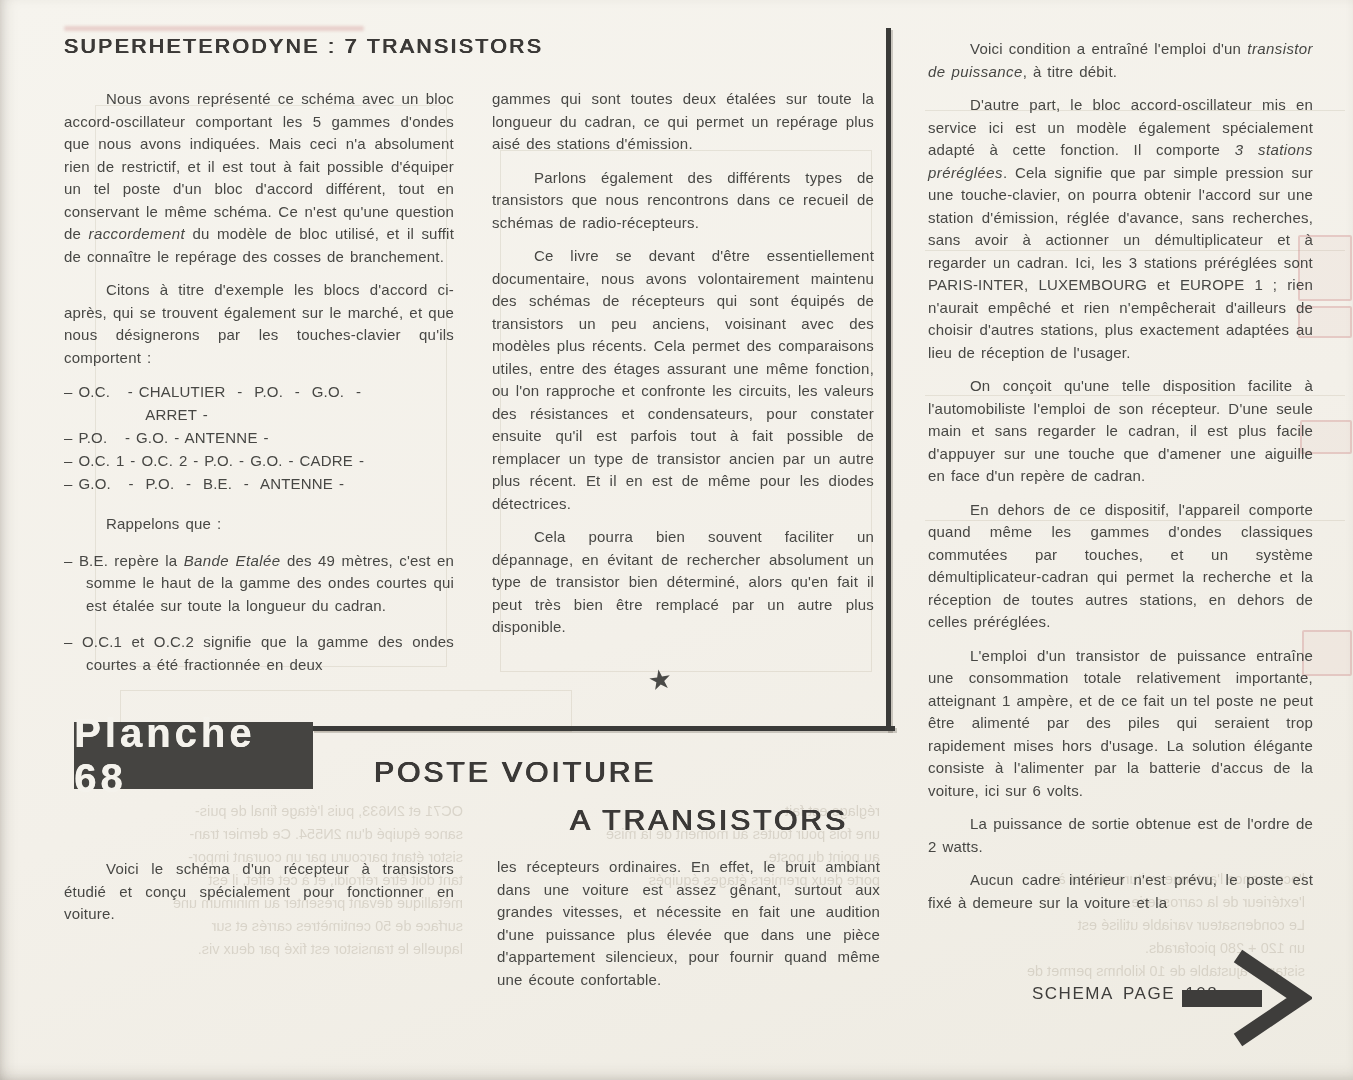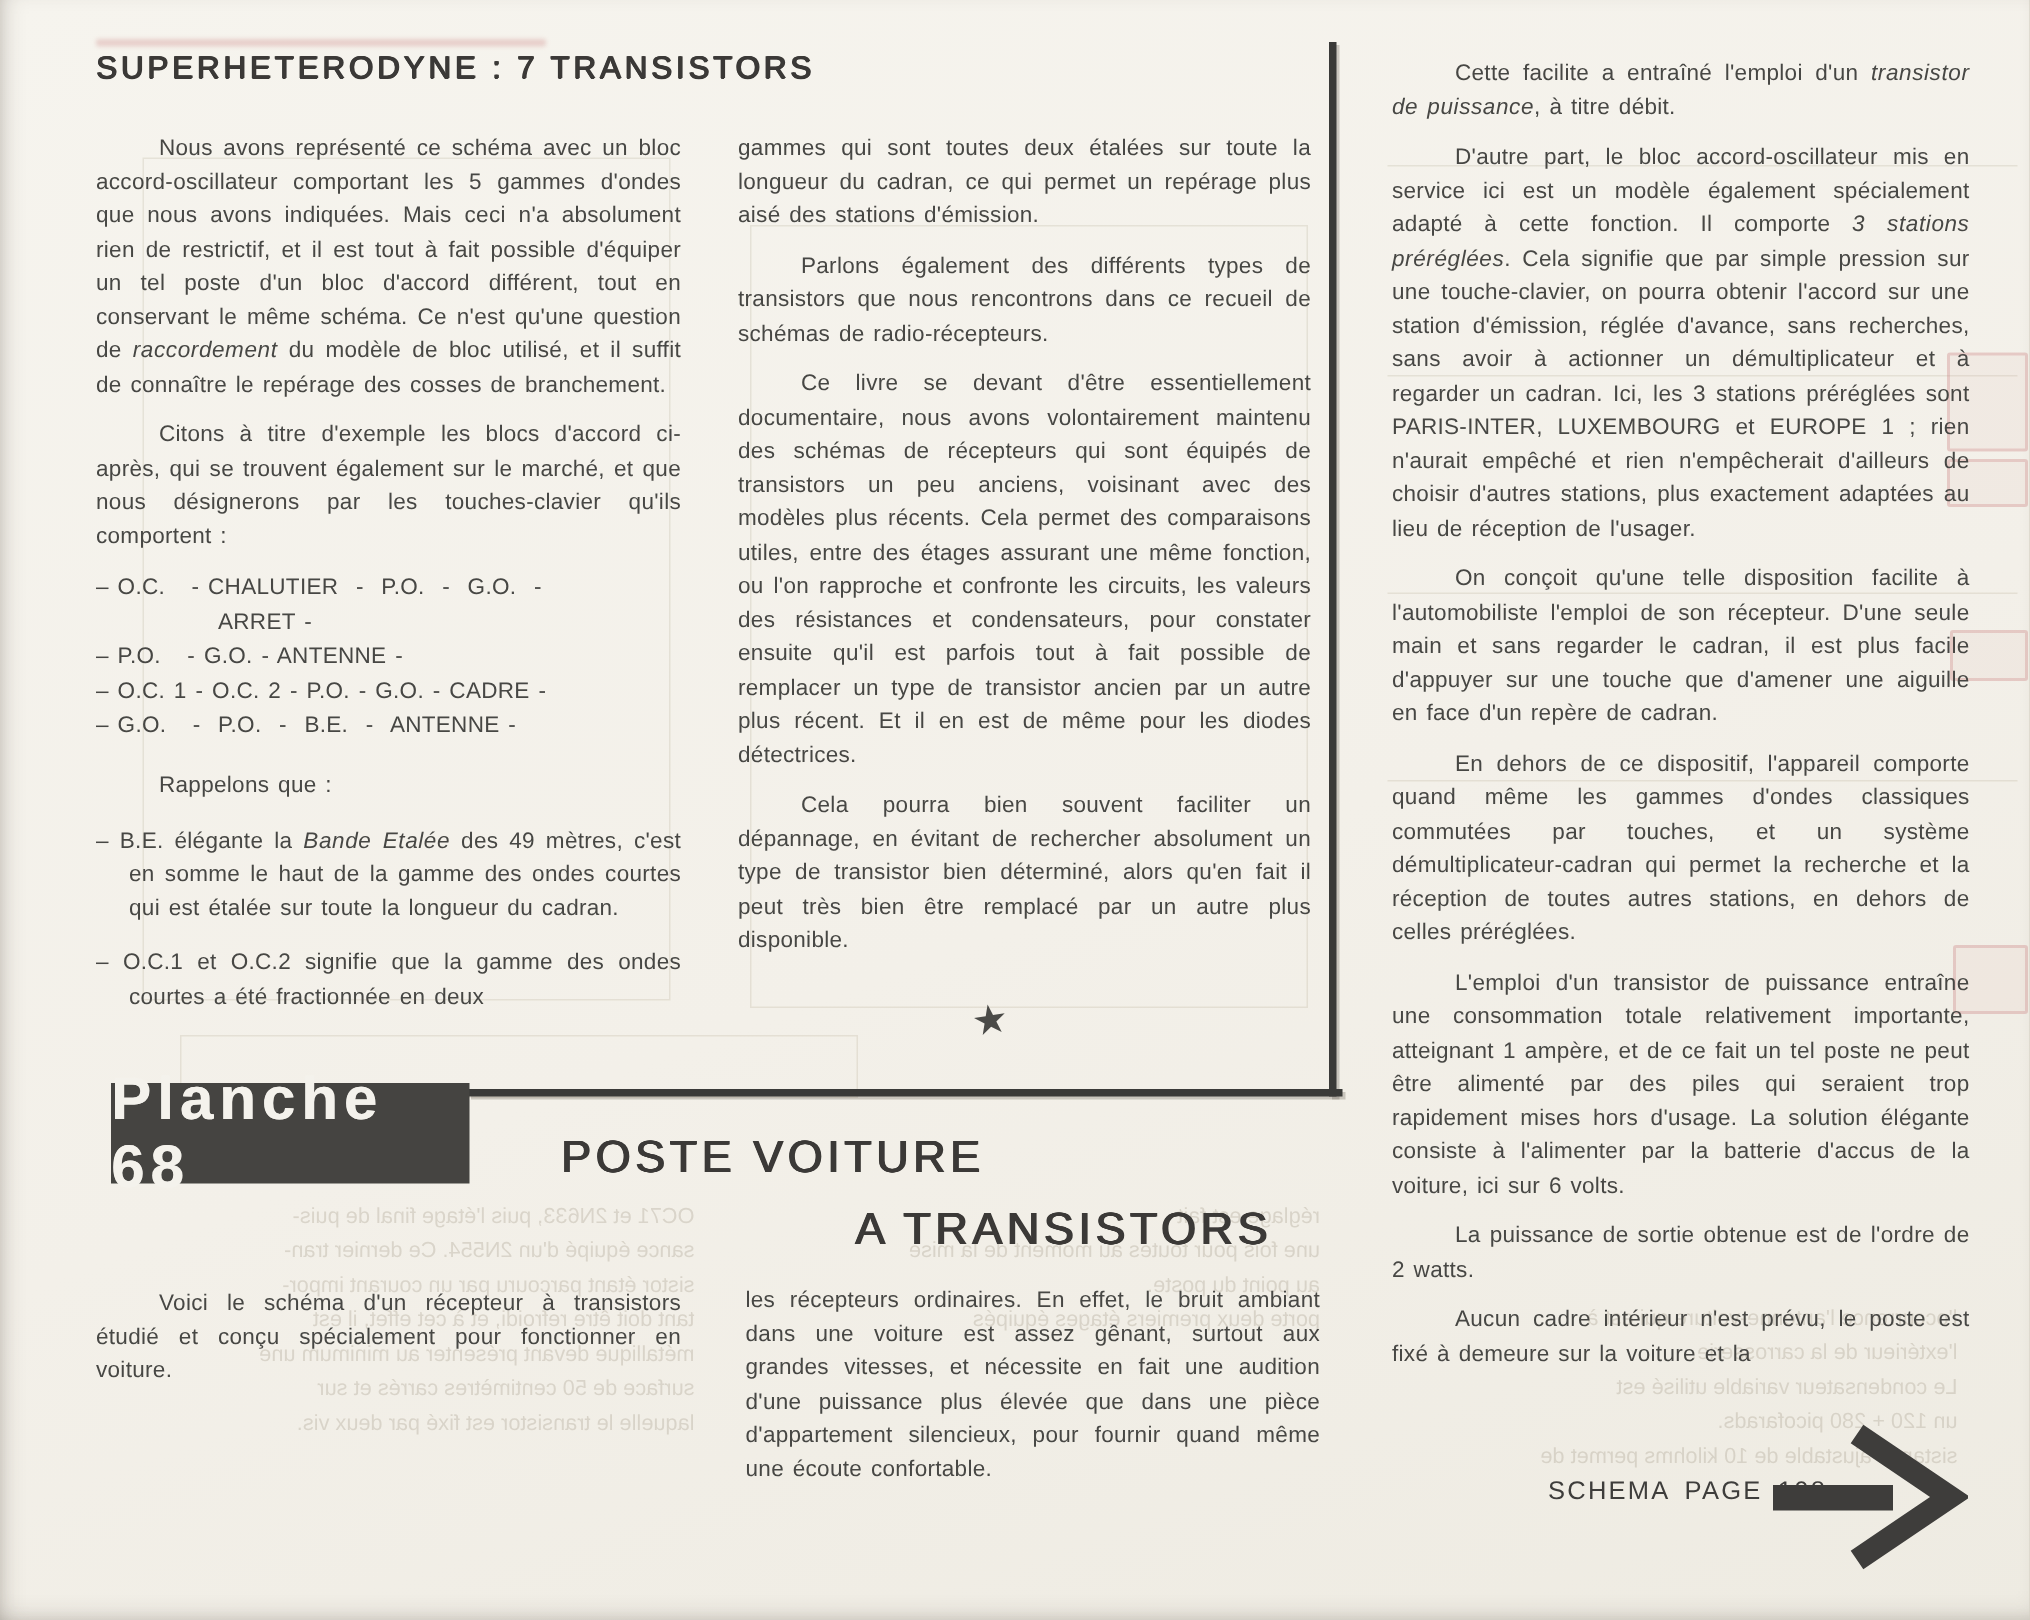--- a/index.html
+++ b/index.html
@@ -104,38 +104,38 @@
       </div>
     <div class="keyboard">
         <div class="line">– O.C.   - CHALUTIER  -  P.O.  -  G.O.  -</div>
         <div class="line">              ARRET -</div>
         <div class="line">– P.O.   - G.O. - ANTENNE -</div>
         <div class="line">– O.C. 1 - O.C. 2 - P.O. - G.O. - CADRE -</div>
         <div class="line">– G.O.   -  P.O.  -  B.E.  -  ANTENNE -</div>
       </div>
     <div class="rappelons">Rappelons que :</div>
     <div>
-        <p class="para hang"><span>– B.E. élégante la </span><i>Bande Etalée</i><span> des 49 mètres, c'est en somme le haut de la gamme des ondes courtes qui est étalée sur toute la longueur du cadran.</span></p>
+        <p class="para hang"><span>– B.E. repère la </span><i>Bande Etalée</i><span> des 49 mètres, c'est en somme le haut de la gamme des ondes courtes qui est étalée sur toute la longueur du cadran.</span></p>
         <p class="para hang"><span>– O.C.1 et O.C.2 signifie que la gamme des ondes courtes a été fractionnée en deux</span></p>
       </div>
   </div>
 
   <div class="textcol" style="left:492px;top:88px;width:382px;">
     <div>
         <p class="para noind"><span>gammes qui sont toutes deux étalées sur toute la longueur du cadran, ce qui permet un repérage plus aisé des stations d'émission.</span></p>
         <p class="para ind"><span>Parlons également des différents types de transistors que nous rencontrons dans ce recueil de schémas de radio-récepteurs.</span></p>
         <p class="para ind"><span>Ce livre se devant d'être essentiellement documentaire, nous avons volontairement maintenu des schémas de récepteurs qui sont équipés de transistors un peu anciens, voisinant avec des modèles plus récents. Cela permet des comparaisons utiles, entre des étages assurant une même fonction, ou l'on rapproche et confronte les circuits, les valeurs des résistances et condensateurs, pour constater ensuite qu'il est parfois tout à fait possible de remplacer un type de transistor ancien par un autre plus récent. Et il en est de même pour les diodes détectrices.</span></p>
         <p class="para ind"><span>Cela pourra bien souvent faciliter un dépannage, en évitant de rechercher absolument un type de transistor bien déterminé, alors qu'en fait il peut très bien être remplacé par un autre plus disponible.</span></p>
       </div>
   </div>
   <div class="star">★</div>
 
   <div class="textcol" style="left:928px;top:38px;width:385px;">
     <div>
-        <p class="para ind"><span>Cette facilite a entraîné l'emploi d'un </span><i>transistor de puissance</i><span>, à titre débit.</span></p>
+        <p class="para ind"><span>Voici condition a entraîné l'emploi d'un </span><i>transistor de puissance</i><span>, à titre débit.</span></p>
         <p class="para ind"><span>D'autre part, le bloc accord-oscillateur mis en service ici est un modèle également spécialement adapté à cette fonction. Il comporte </span><i>3 stations préréglées</i><span>. Cela signifie que par simple pression sur une touche-clavier, on pourra obtenir l'accord sur une station d'émission, réglée d'avance, sans recherches, sans avoir à actionner un démultiplicateur et à regarder un cadran. Ici, les 3 stations préréglées sont PARIS-INTER, LUXEMBOURG et EUROPE 1 ; rien n'aurait empêché et rien n'empêcherait d'ailleurs de choisir d'autres stations, plus exactement adaptées au lieu de réception de l'usager.</span></p>
         <p class="para ind"><span>On conçoit qu'une telle disposition facilite à l'automobiliste l'emploi de son récepteur. D'une seule main et sans regarder le cadran, il est plus facile d'appuyer sur une touche que d'amener une aiguille en face d'un repère de cadran.</span></p>
         <p class="para ind"><span>En dehors de ce dispositif, l'appareil comporte quand même les gammes d'ondes classiques commutées par touches, et un système démultiplicateur-cadran qui permet la recherche et la réception de toutes autres stations, en dehors de celles préréglées.</span></p>
         <p class="para ind"><span>L'emploi d'un transistor de puissance entraîne une consommation totale relativement importante, atteignant 1 ampère, et de ce fait un tel poste ne peut être alimenté par des piles qui seraient trop rapidement mises hors d'usage. La solution élégante consiste à l'alimenter par la batterie d'accus de la voiture, ici sur 6 volts.</span></p>
         <p class="para ind"><span>La puissance de sortie obtenue est de l'ordre de 2 watts.</span></p>
         <p class="para ind"><span>Aucun cadre intérieur n'est prévu, le poste est fixé à demeure sur la voiture et la</span></p>
       </div>
   </div>
 
   <div class="plate">

